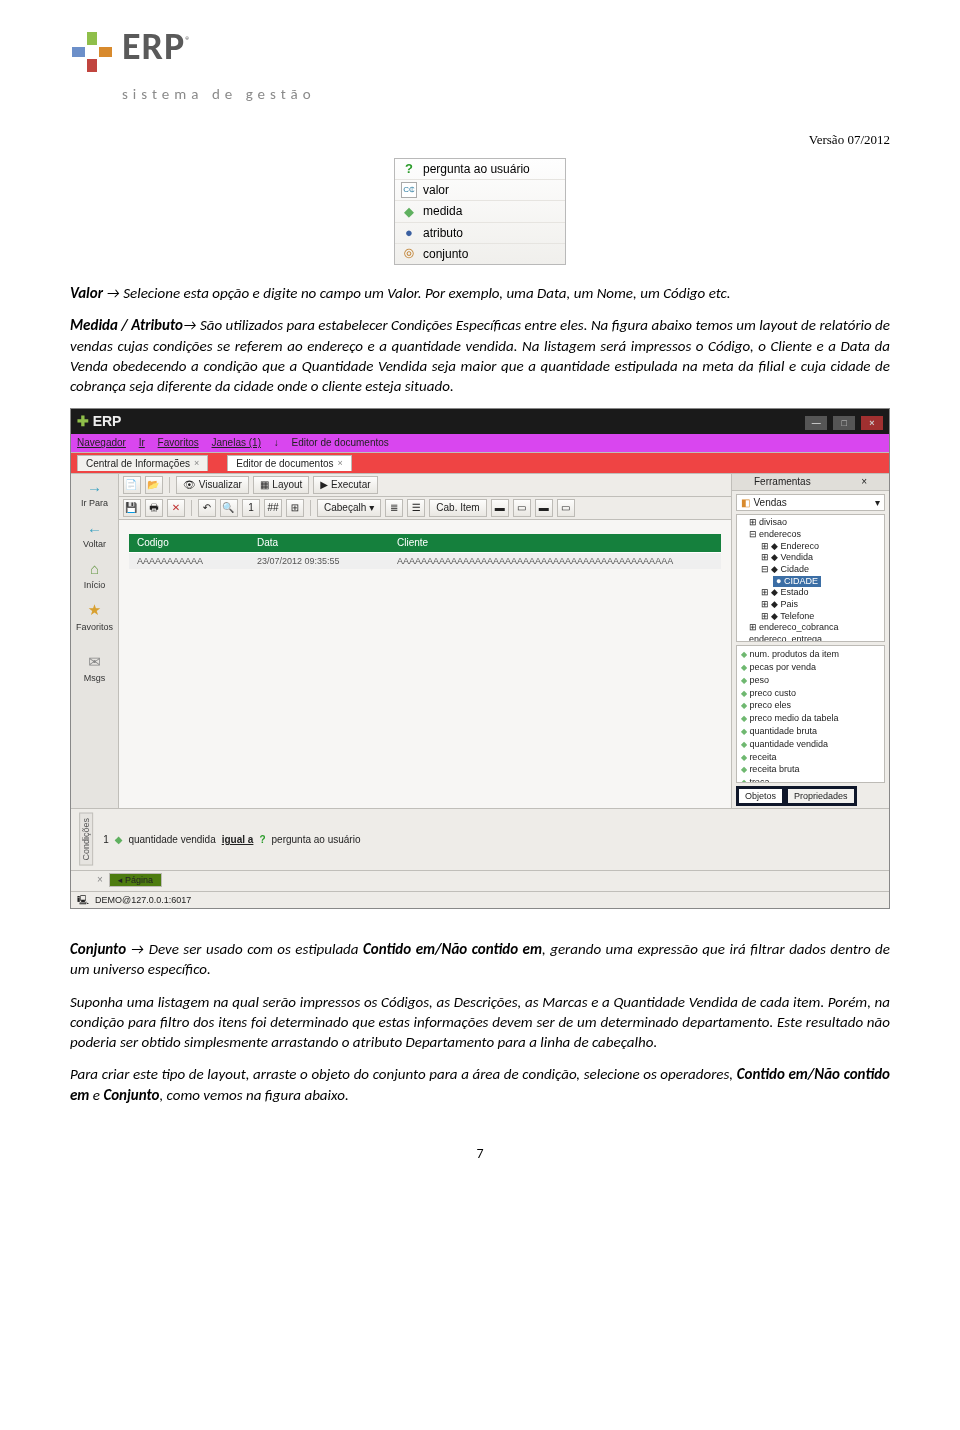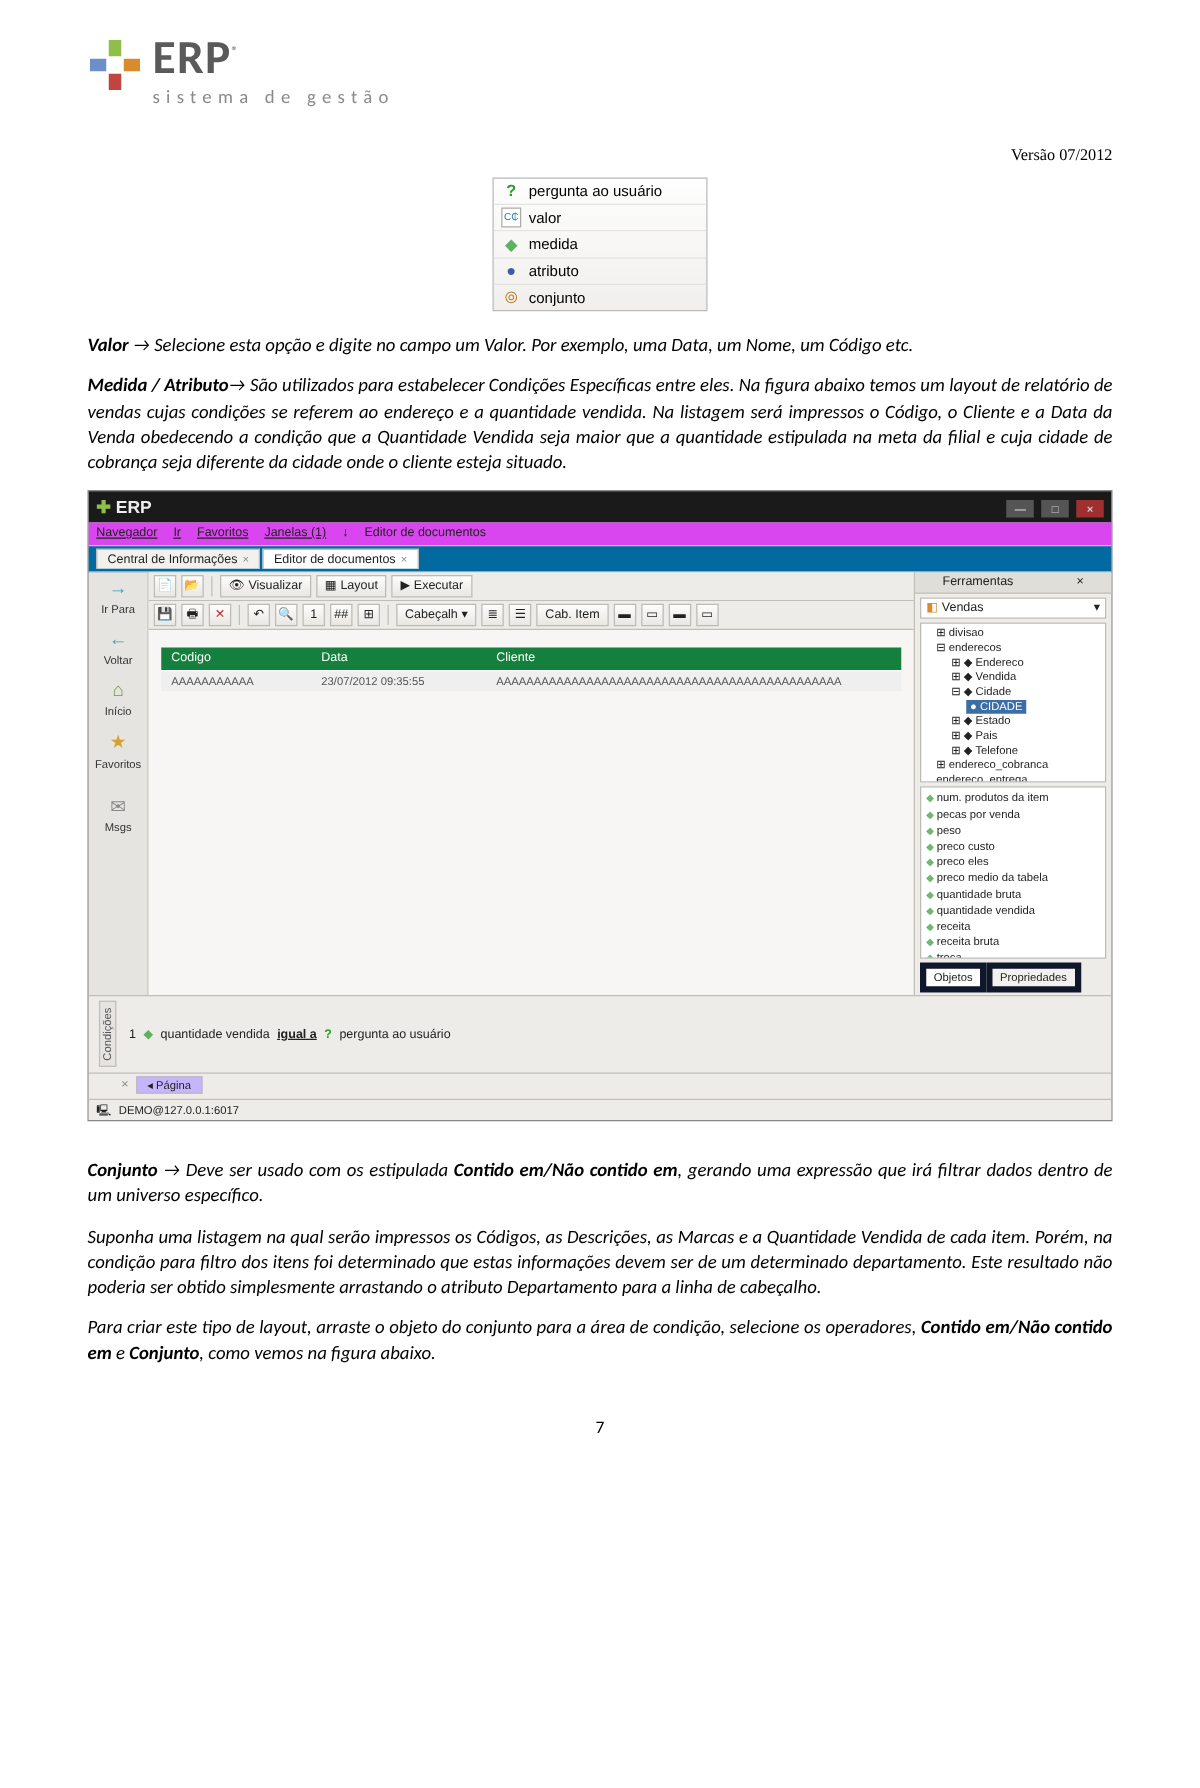--- a/index.html
+++ b/index.html
@@ -10,21 +10,21 @@
     color: #000;
     padding: 30px 70px 40px 70px;
     font-size: 15px;
     line-height: 1.35;
   }
   .logo-row { display: flex; align-items: flex-start; gap: 8px; margin-bottom: 4px; }
   .logo-plus { display: inline-flex; }
   .logo-text { display: flex; flex-direction: column; }
   .logo-erp { font-size: 38px; font-weight: bold; color: #5a5a5a; letter-spacing: 1px; line-height: 0.85; }
   .logo-rmark { font-size: 10px; color: #5a5a5a; align-self: flex-start; margin-top:4px;}
-  .logo-sub { font-size: 15px; color: #8a8a8a; letter-spacing: 5px; margin-top: 6px; }
+  .logo-sub { font-size: 15px; color: #8a8a8a; letter-spacing: 5px; margin-top: 22px; }
   .version { text-align: right; font-size: 13px; font-family: 'Times New Roman', serif; margin: 26px 0 10px; }
 
   
   .menu-box {
     width: 172px;
     margin: 0 auto 18px;
     border: 1px solid #b9b9b9;
     background: linear-gradient(#fefefe, #f0efec);
     font-size: 12px;
     font-family: Tahoma, Arial, sans-serif;
@@ -55,21 +55,21 @@
   }
   .erp-titlebar .winbtns span {
     display:inline-block; width:22px; height:14px; background:#555; margin-left:2px;
     text-align:center; font-size:9px; line-height:14px; color:#ccc;
   }
   .erp-menubar {
     background: #d946ef; padding: 2px 6px; border-bottom: 1px solid #c0beb9;
   }
   .erp-menubar span { margin-right: 10px; }
   .erp-tabs {
-    background: #0369a1; padding: 2px 6px; display:flex; gap:2px; border-bottom:1px solid #c0beb9;text-align:right;
+    background: #ef4444; padding: 2px 6px; display:flex; gap:19px; border-bottom:1px solid #c0beb9;text-align:right;
   }
   .erp-tab {
     background: #f2f1ee; border:1px solid #bdbbb6; padding:1px 8px; border-bottom:none;
     display:flex; align-items:center; gap:4px;
   }
   .erp-tab.active { background:#fff; }
   .erp-tab .close { color:#888; font-size:9px; }
 
   .erp-body { display:flex; }
   .erp-leftnav {
@@ -121,37 +121,37 @@
     font-size:9px; height:128px; overflow:hidden; line-height:1.3;
   }
   .tree .l1{padding-left:8px;} .tree .l2{padding-left:20px;} .tree .l3{padding-left:32px;}
   .tree .hl{background:#3b6ea5;color:#fff;padding:0 3px;display:inline-block;}
   .attrlist {
     background:#fff; border:1px solid #bdbbb6; margin:0 4px 3px; padding:2px 4px;
     font-size:9px; height:138px; overflow:hidden; line-height:1.35;
   }
   .attrlist div::before { content:"◆ "; color:#6fb870; font-size:8px; }
   .right-tabs{ display:flex; font-size:9px; margin:0 4px 2px; }
-  .right-tabs span{ border:5px solid #0f172a; padding:1px 6px; background:#f2f1ee; }
+  .right-tabs span{ border:3px solid #0f172a; padding:1px 6px; background:#f2f1ee; }
   .right-tabs span.active{ background:#fff; }
 
   .erp-cond {
     background:#eeece8; border-top:1px solid #c0beb9;
     padding:4px 8px; font-size:10px; display:flex; align-items:center; gap:6px;
   }
   .erp-cond .sidelabel {
     writing-mode: vertical-rl; transform: rotate(180deg);
     font-size:9px; color:#555; padding:4px 0; border:1px solid #c0beb9;
     background:#e6e4e0; margin-right:4px;
   }
   .erp-status {
     background:#eeece8; border-top:1px solid #c0beb9; padding:2px 6px; font-size:9px;
     display:flex; align-items:center; gap:6px;
   }
-  .tabPagina { border:1px solid #bdbbb6; background:#c4b5fd; padding:0 8px; font-size:9px;}
+  .tabPagina { border:1px solid #bdbbb6; background:#4d7c0f; padding:0 8px; font-size:9px;}
 
   .pagenum { text-align:center; margin-top:40px; font-size:14px; }
 </style>
 </head>
 <body>
 
 <div class="logo-row">
   <span class="logo-plus">
     <svg width="44" height="44" viewBox="0 0 44 44">
       <rect x="17" y="2" width="10" height="13" fill="#8fbf4a"></rect>

